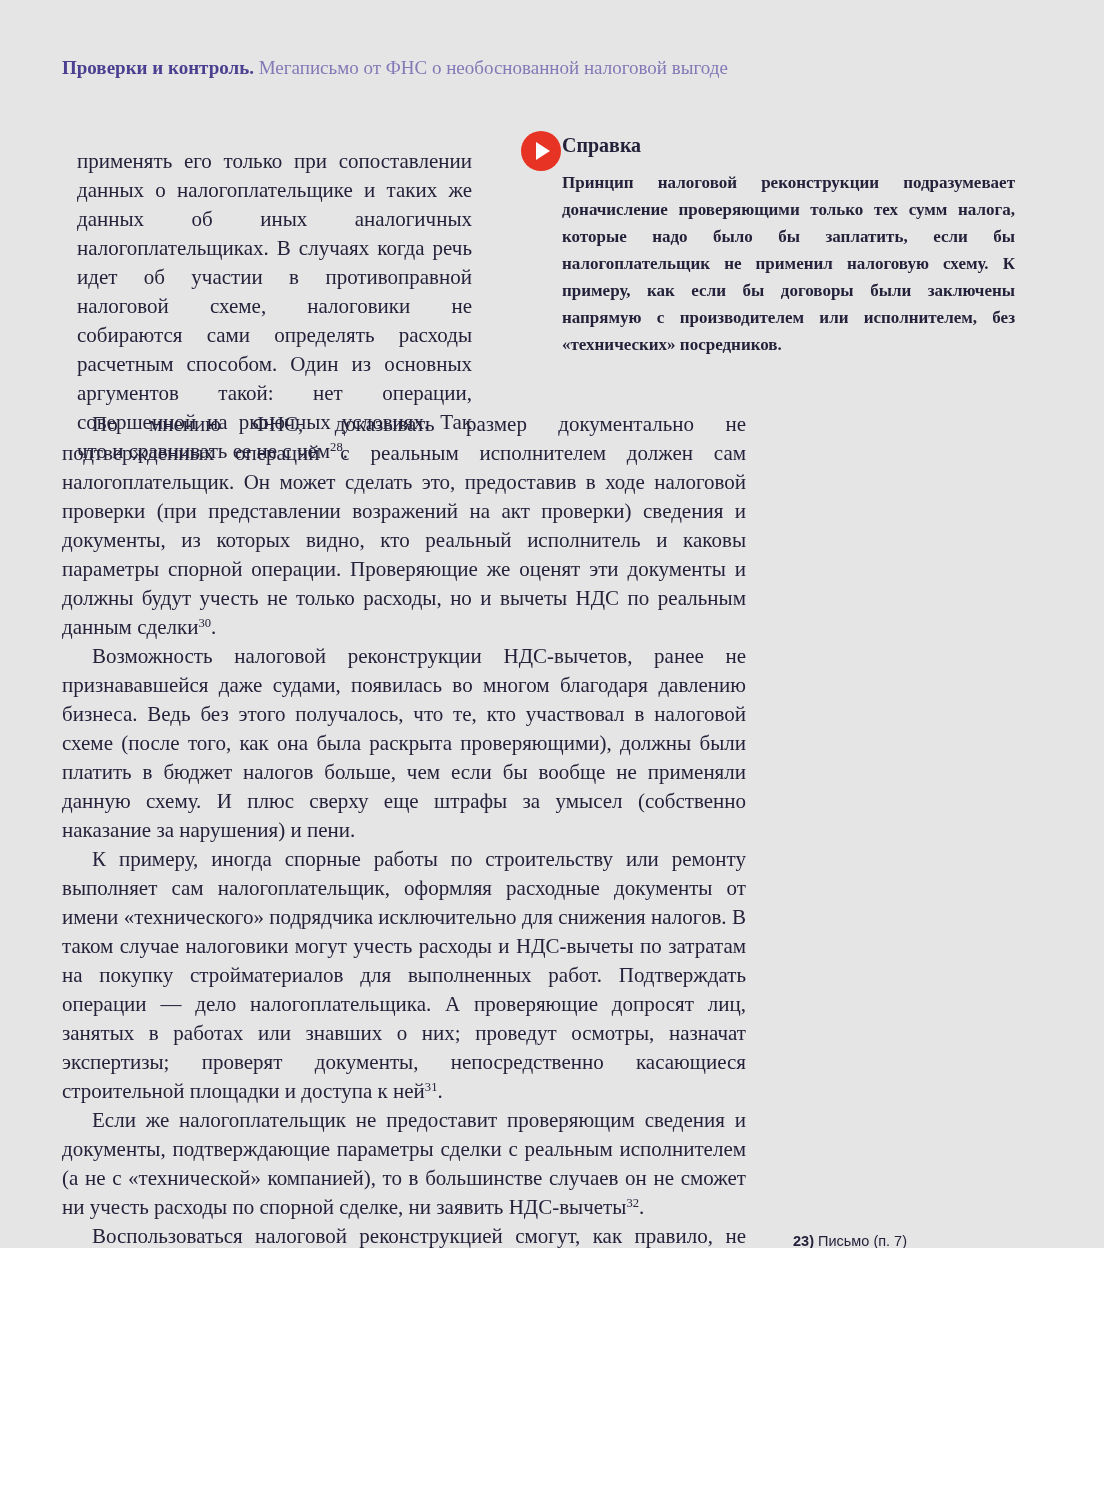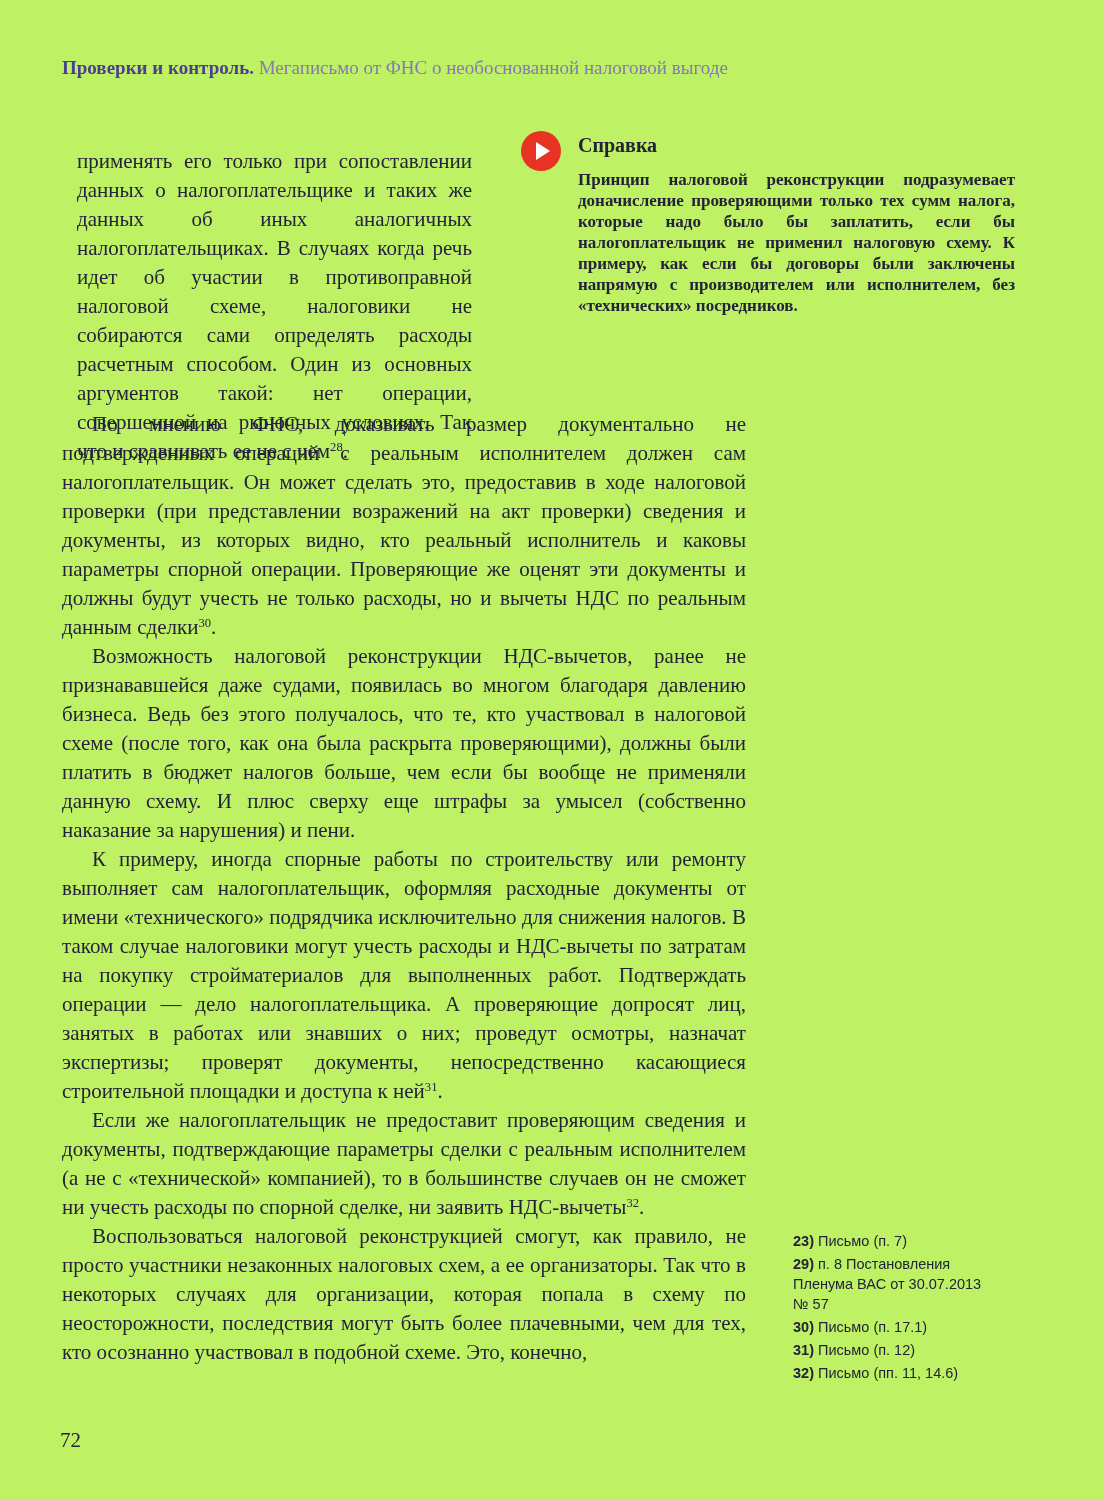--- a/index.html
+++ b/index.html
@@ -1,19 +1,19 @@
 <!DOCTYPE html>
 <html><head>
 <meta charset="utf-8">
 <style>
   html,body { margin:0; padding:0; background:#ffffff; }
   .page {
     position:relative;
-    width:1104px; height:1500px;
-    background:#bef264;
+    width:1104px; height:1248px;
+    background:#e5e5e5;
     font-family:"Liberation Serif", serif;
     color:#24223a;
     overflow:hidden;
   }
   
   .header {
     position:absolute; left:62px; top:56px; right:40px;
     font-size:19px; line-height:24px;
     white-space:nowrap;
   }
@@ -34,28 +34,28 @@
     width:40px; height:40px; border-radius:50%;
     background:#e63323;
   }
   .play-badge::after {
     content:""; position:absolute; left:15px; top:11px;
     width:0; height:0;
     border-left:14px solid #ffffff;
     border-top:9px solid transparent;
     border-bottom:9px solid transparent;
   }
-  .sidebar-content { margin-left:57px; }
+  .sidebar-content { margin-left:41px; }
   .sidebar-title {
     margin:6px 0 12px 0;
     font-size:20px; font-weight:bold; color:#24223a;
   }
   .sidebar-body {
     margin:0; font-size:17px; font-weight:bold;
-    line-height:21px; text-align:justify; color:#24223a;
+    line-height:27px; text-align:justify; color:#24223a;
   }
 
   
   .main {
     position:absolute; left:62px; top:410px; width:684px;
     font-size:21px; line-height:29px; text-align:justify;
   }
   .main p { margin:0; }
   .main p.indent { text-indent:30px; }
   sup.ref {

